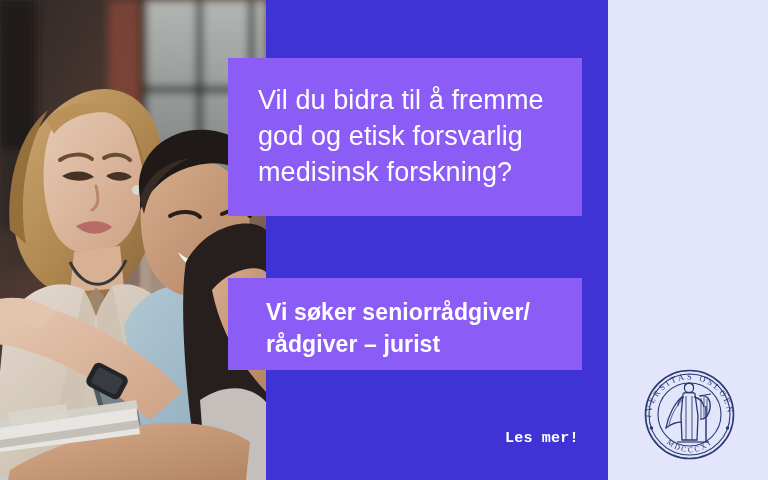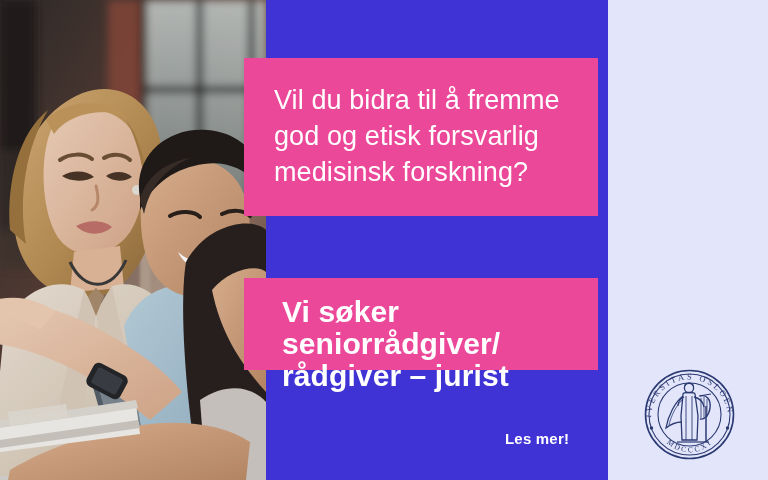--- a/index.html
+++ b/index.html
@@ -46,23 +46,22 @@
     left: 608px;
     top: 0;
     width: 160px;
     height: 480px;
     background: #E3E6FB;
   }
 
   
   .text-box {
     position: absolute;
-    background: #ec4899;
+    background: #8b5cf6;
     box-sizing: border-box;
-    margin-left: 16px;
   }
   #headline-box {
     left: 228px;
     top: 58px;
     width: 354px;
     height: 158px;
     padding: 24px 26px 0 30px;
   }
   #headline-text {
     color: #ffffff;
@@ -74,38 +73,39 @@
   }
   #role-box {
     left: 228px;
     top: 278px;
     width: 354px;
     height: 92px;
     padding: 18px 20px 0 38px;
   }
   #role-text {
     color: #ffffff;
-    font-size: 30px;
+    font-size: 23px;
     line-height: 32px;
     font-weight: 700;
     white-space: pre-line;
     letter-spacing: 0.1px;
   }
 
   
   #cta {
     position: absolute;
     left: 505px;
     top: 430px;
     color: #ffffff;
     font-size: 15px;
     font-weight: 700;
     letter-spacing: 0.2px;
     text-decoration: none;
     cursor: pointer;
+    font-family: Liberation Mono, monospace;
   }
 
   
   #rek-logo {
     position: absolute;
     left: 647px;
     top: 26px;
     width: 96px;
     height: 44px;
   }

